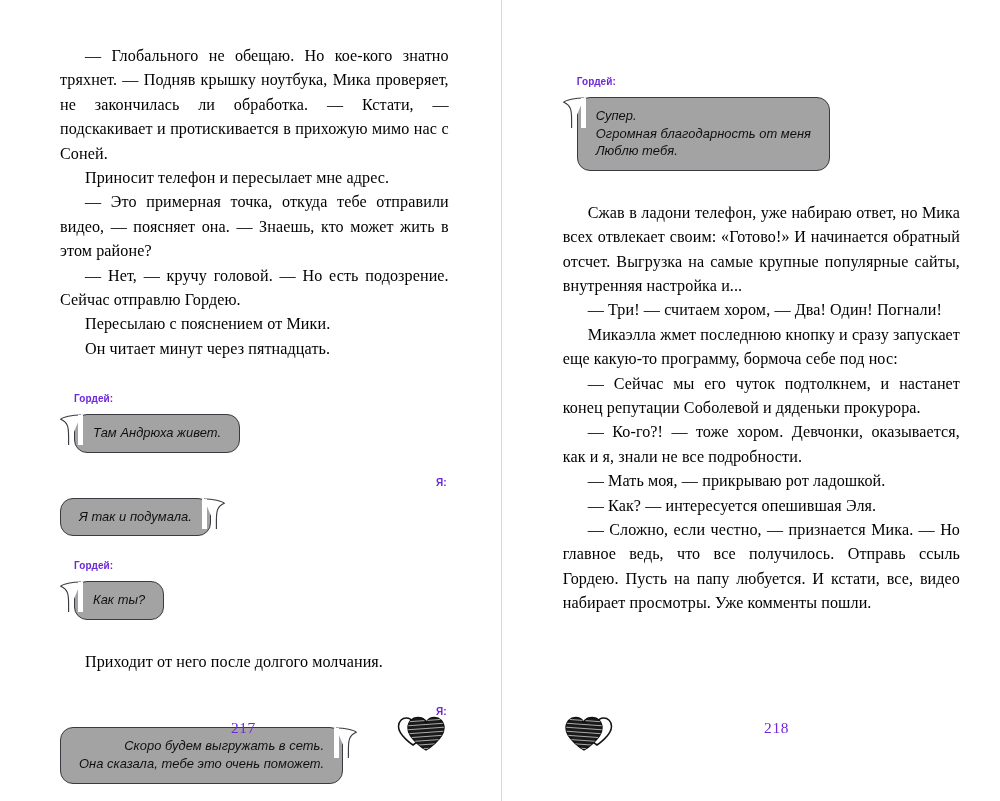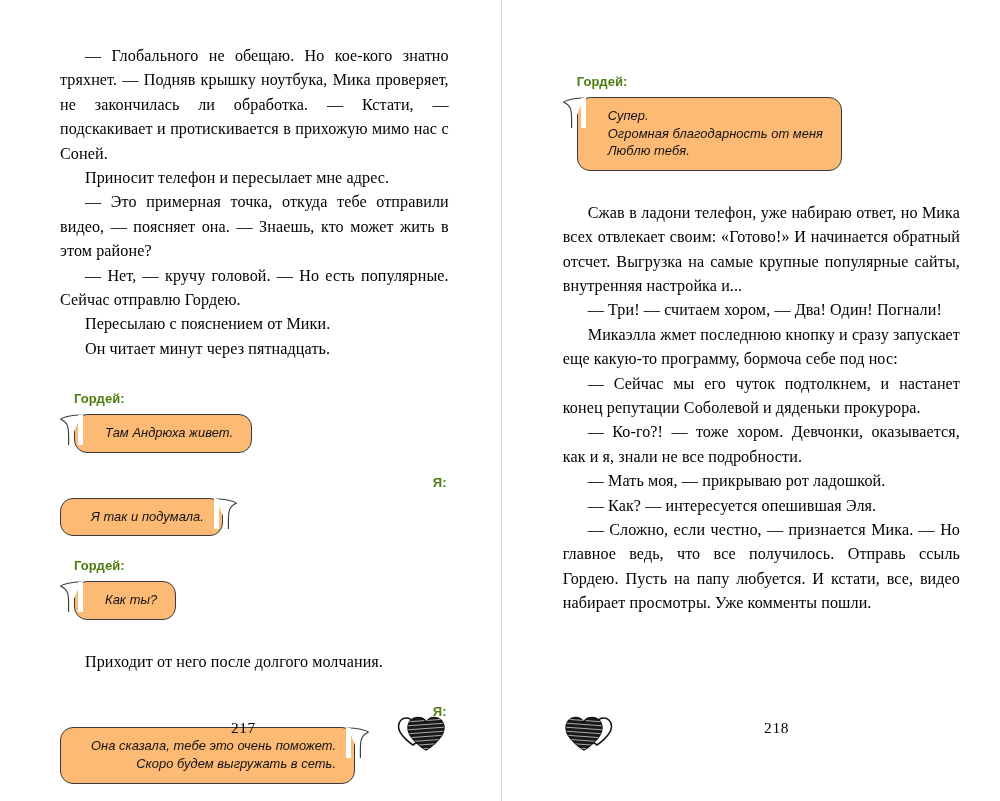--- a/index.html
+++ b/index.html
@@ -65,39 +65,39 @@
   .block-gap-md { height: 22px; }
   .block-gap-lg { height: 30px; }
 
   
   .chat {
     position: relative;
   }
   .chat-name {
     font-family: "Liberation Sans", "DejaVu Sans", sans-serif;
     font-weight: bold;
-    font-size: 13px;
+    font-size: 10px;
     line-height: 16px;
-    color: #4d7c0f;
+    color: #6d28d9;
     letter-spacing: 0.1px;
   }
   .chat.from-them .chat-name { text-align: left;  margin-left: 14px; }
   .chat.from-me   .chat-name { text-align: right; margin-right: 2px; }
 
   .bubble-row { display: flex; margin-top: 7px; }
   .chat.from-them .bubble-row { justify-content: flex-start; }
   .chat.from-me   .bubble-row { justify-content: flex-start; }
 
   .bubble {
     position: relative;
     box-sizing: border-box;
     border: 1.15px solid #3a3a40;
     border-radius: 13px;
-    background: #fdba74;
-    padding: 9px 18px 10px 30px;
+    background: #a3a3a3;
+    padding: 9px 18px 10px 18px;
     font-family: "Liberation Sans", "DejaVu Sans", sans-serif;
     font-style: italic;
     font-size: 12.9px;
     line-height: 17.6px;
     color: #101014;
     letter-spacing: 0.05px;
     max-width: 330px;
   }
   .chat.from-them .bubble { margin-left: 14px; text-align: left; }
   .chat.from-me   .bubble { margin-right: 14px; text-align: right; }
@@ -136,21 +136,21 @@
   }
   .page-left  .footer { left: 60px;  right: 52px; }
   .page-right .footer { left: 62px;  right: 40px; }
 
   .folio {
     position: absolute;
     top: 6px;
     font-family: "Liberation Serif", "DejaVu Serif", serif;
     font-size: 15.4px;
     letter-spacing: 0.6px;
-    color: #000000;
+    color: #6d28d9;
   }
   .page-left  .folio { left: 171px; }
   .page-right .folio { right: 171px; }
 
   .ornament {
     position: absolute;
     top: -4px;
     width: 58px;
     height: 44px;
   }
@@ -161,21 +161,21 @@
 </head>
 <body>
 
 <div class="spread">
 
   <div class="page page-left">
     <div class="content" id="left-content">
         <p class="para">— Глобального не обещаю. Но кое-кого знатно тряхнет. — Подняв крышку ноутбука, Мика про­веряет, не закончилась ли обработка. — Кстати, — подскакивает и протискивается в прихожую мимо нас с Соней.</p>
         <p class="para">Приносит телефон и пересылает мне адрес.</p>
         <p class="para">— Это примерная точка, откуда тебе отправили видео, — поясняет она. — Знаешь, кто может жить в этом районе?</p>
-        <p class="para">— Нет, — кручу головой. — Но есть популярные. Сейчас отправлю Гордею.</p>
+        <p class="para">— Нет, — кручу головой. — Но есть подозрение. Сейчас отправлю Гордею.</p>
         <p class="para">Пересылаю с пояснением от Мики.</p>
         <p class="para">Он читает минут через пятнадцать.</p>
         <div class="block-gap-lg"></div>
         <div class="chat from-them">
           <div class="chat-name">Гордей:</div>
           <div class="bubble-row">
             <div class="bubble">
               <span class="tail">
                 <svg width="22" height="34" viewBox="0 0 22 34">
                   <path d="M21 1 C12 1 3 3 0.8 5.2 C3.6 6.4 6.2 8.6 7.4 11.6 C8.4 14.2 8.6 18.6 8.6 23 L8.6 31"></path>
@@ -222,22 +222,22 @@
         <div class="chat from-me">
           <div class="chat-name">Я:</div>
           <div class="bubble-row">
             <div class="bubble">
               <span class="tail">
                 <svg width="22" height="34" viewBox="0 0 22 34">
                   <path d="M21 1 C12 1 3 3 0.8 5.2 C3.6 6.4 6.2 8.6 7.4 11.6 C8.4 14.2 8.6 18.6 8.6 23 L8.6 31"></path>
                 </svg>
                 <span class="joiner"></span>
               </span>
+              <span class="line">Скоро будем выгружать в сеть.</span>
               <span class="line">Она сказала, тебе это очень поможет.</span>
-              <span class="line">Скоро будем выгружать в сеть.</span>
             </div>
           </div>
         </div>
       </div>
 
     <div class="footer">
       <div class="folio">217</div>
       <div class="ornament">
         <svg viewBox="0 0 58 44" width="58" height="44" aria-hidden="true">
           <defs>

